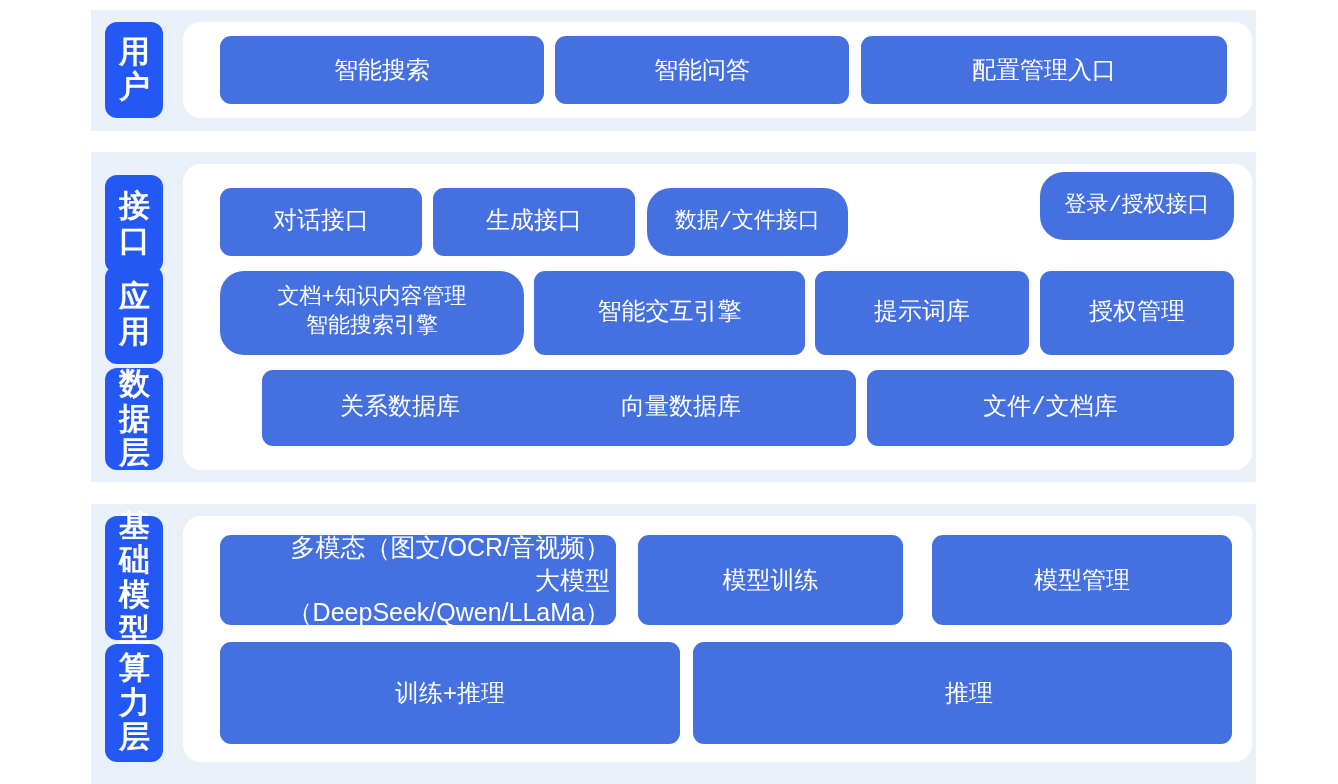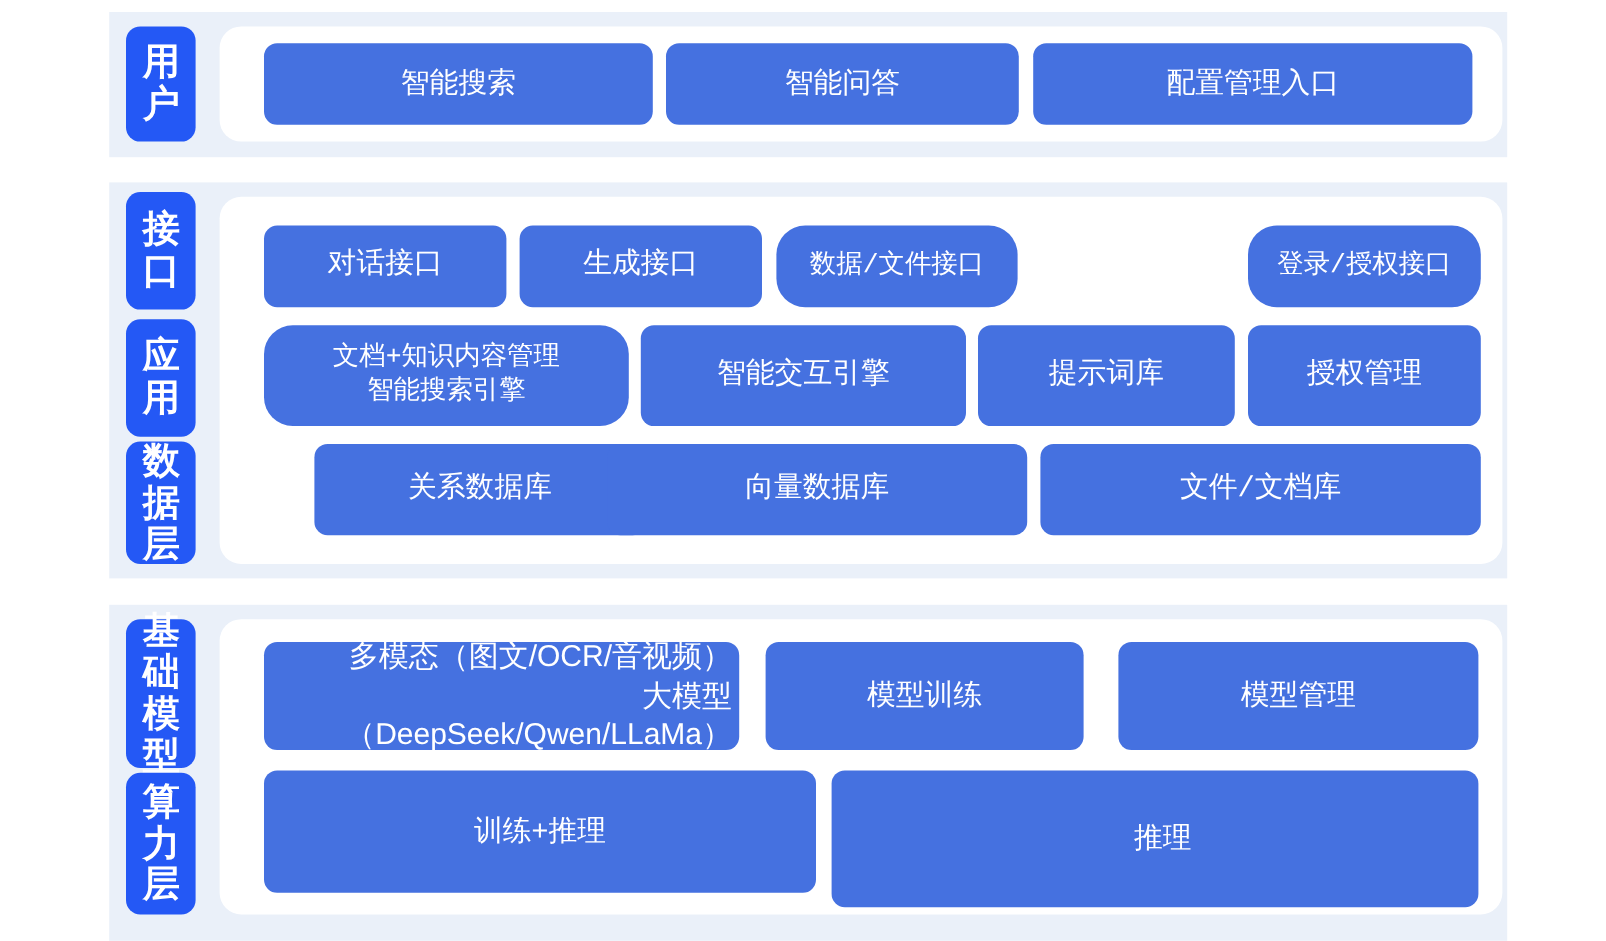--- a/index.html
+++ b/index.html
@@ -82,36 +82,36 @@
   </div>
 
   <div class="card" style="top:22px;height:96px;">
     <div class="box" style="left:37px;top:14px;width:324px;height:68px;">智能搜索</div>
     <div class="box" style="left:372px;top:14px;width:294px;height:68px;">智能问答</div>
     <div class="box" style="left:678px;top:14px;width:366px;height:68px;">配置管理入口</div>
   </div>
 
   <div class="band" id="band-mid"></div>
 
-  <div class="tab" style="top:160px;height:98px;text-align:center;">
+  <div class="tab" style="top:175px;height:98px;text-align:center;">
     <span>接口</span>
   </div>
   <div class="tab" style="top:266px;height:98px;">
     <span>应用</span>
   </div>
   <div class="tab" style="top:368px;height:102px;">
     <span>数据层</span>
   </div>
 
   <div class="card" style="top:164px;height:306px;font-family:Liberation Mono, monospace;">
 
     <div class="box" style="left:37px;top:24px;width:202px;height:68px;">对话接口</div>
     <div class="box" style="left:250px;top:24px;width:202px;height:68px;">生成接口</div>
     <div class="box sm" style="left:464px;top:24px;width:201px;height:68px;">数据/文件接口</div>
-    <div class="box sm" style="left:857px;top:24px;width:194px;height:68px;">登录/授权接口</div>
+    <div class="box sm" style="left:857px;top:8px;width:194px;height:68px;">登录/授权接口</div>
 
     <div class="box sm" style="left:37px;top:107px;width:304px;height:84px;">文档+知识内容管理
 智能搜索引擎</div>
     <div class="box" style="left:351px;top:107px;width:271px;height:84px;">智能交互引擎</div>
     <div class="box" style="left:632px;top:107px;width:214px;height:84px;">提示词库</div>
     <div class="box" style="left:857px;top:107px;width:194px;height:84px;">授权管理</div>
 
     <div class="box" style="left:37px;top:206px;width:276px;height:76px;margin-left:42px;">关系数据库</div>
     <div class="box" style="left:323px;top:206px;width:350px;height:76px;text-align:right;">向量数据库</div>
     <div class="box" style="left:684px;top:206px;width:367px;height:76px;">文件/文档库</div>
@@ -127,16 +127,16 @@
   </div>
 
   <div class="card" style="top:516px;height:246px;">
 
     <div class="box xs" style="left:37px;top:19px;width:396px;height:90px;">多模态（图文/OCR/音视频）
 大模型（DeepSeek/Qwen/LLaMa）</div>
     <div class="box" style="left:455px;top:19px;width:265px;height:90px;">模型训练</div>
     <div class="box" style="left:749px;top:19px;width:300px;height:90px;">模型管理</div>
 
     <div class="box" style="left:37px;top:126px;width:460px;height:102px;">训练+推理</div>
-    <div class="box" style="left:510px;top:126px;width:539px;height:114px;padding-left:19px;">推理</div>
+    <div class="box" style="left:510px;top:126px;width:539px;height:102px;padding-left:19px;">推理</div>
   </div>
 
 </div>
 
 </body></html>

